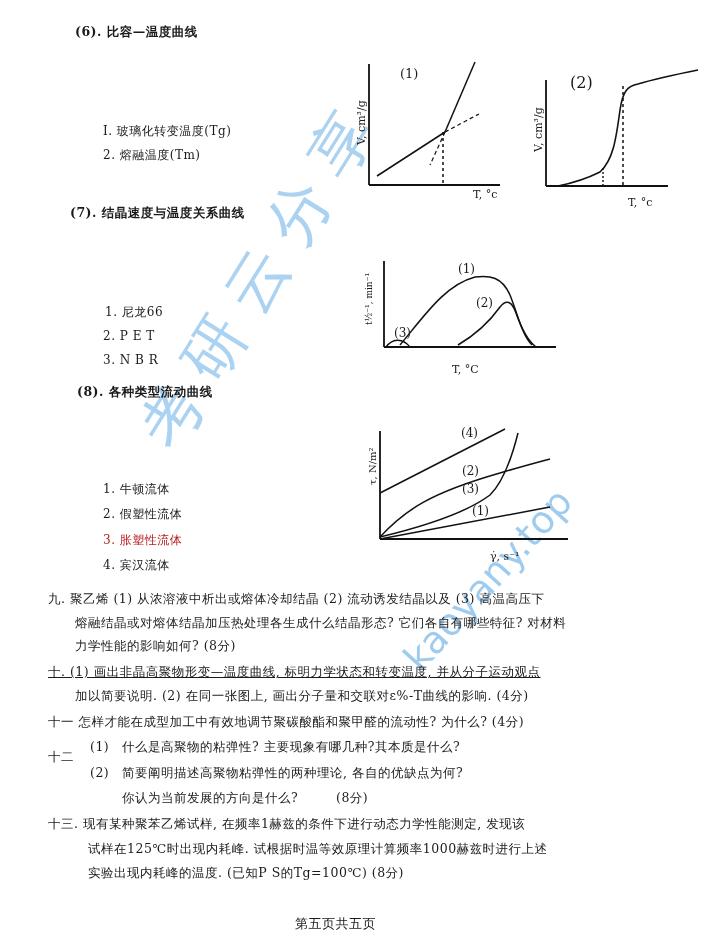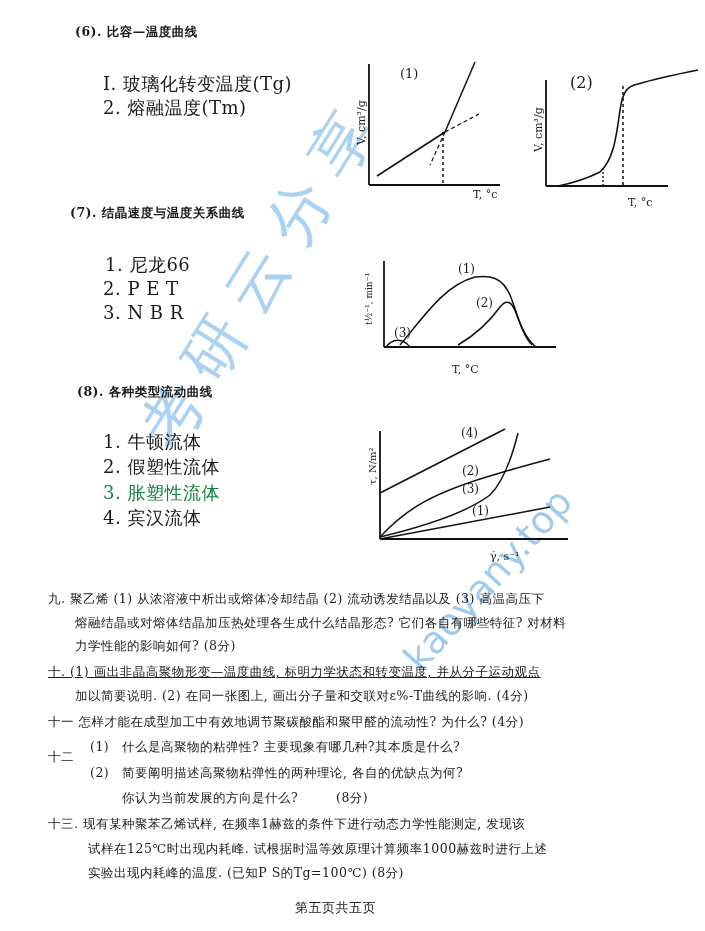--- a/index.html
+++ b/index.html
@@ -4,23 +4,23 @@
 <style>
   html, body { margin: 0; padding: 0; background: #ffffff; }
   body {
     width: 705px; height: 931px; position: relative; overflow: hidden;
     font-family: "DejaVu Serif", "Liberation Serif", serif;
     color: #1a1a1a;
   }
   .abs { position: absolute; }
   .txt { font-size: 12.5px; line-height: 15px; white-space: nowrap; letter-spacing: 0.5px; }
   .heading { font-size: 12.5px; font-weight: bold; }
-  .item { font-size: 18px; }
+  .item { font-size: 12px; margin-top: 48px; }
   .q { font-size: 12.5px; }
-  .footer { font-size: 13px; }
+  .footer { font-size: 13px; margin-top: 16px; }
   svg { position: absolute; overflow: visible; }
   svg text { font-family: "DejaVu Serif", serif; fill: #1a1a1a; }
   .wm { position: absolute; color: #8fc4ec; font-family: "DejaVu Sans", sans-serif; pointer-events: none; }
 </style>
 </head>
 <body>
 
 <div class="wm" style="left:120px; top:420px; font-size:62px; transform: rotate(-58deg); transform-origin: left top; letter-spacing:18px; opacity:0.75;">考研云分享</div>
 <div class="wm" style="left:395px; top:650px; font-size:38px; transform: rotate(-48deg); transform-origin: left top; opacity:0.85;">kaoyany.top</div>
 
@@ -66,21 +66,21 @@
   <text x="108" y="18" font-size="12">(1)</text>
   <text x="126" y="52" font-size="12">(2)</text>
   <text x="44" y="82" font-size="12">(3)</text>
   <text x="0" y="0" font-size="9" transform="translate(22,70) rotate(-90)">t½⁻¹, min⁻¹</text>
   <text x="102" y="118" font-size="11">T, °C</text>
 </svg>
 
 <div class="abs txt heading" style="left:77px; top:384px;">(8). 各种类型流动曲线</div>
 <div class="abs txt item" style="left:103px; top:434px;">1. 牛顿流体</div>
 <div class="abs txt item" style="left:103px; top:459px;">2. 假塑性流体</div>
-<div class="abs txt item" style="left:103px; top:485px; color:#15803d;">3. 胀塑性流体</div>
+<div class="abs txt item" style="left:103px; top:485px; color:#b91c1c;">3. 胀塑性流体</div>
 <div class="abs txt item" style="left:103px; top:510px;">4. 宾汉流体</div>
 
 <svg style="left:350px; top:415px;" width="240" height="150" viewBox="0 0 240 150">
   <line x1="30" y1="16" x2="30" y2="124" stroke="#111" stroke-width="1.8"></line>
   <line x1="30" y1="124" x2="218" y2="124" stroke="#111" stroke-width="1.8"></line>
 
   <line x1="30" y1="78" x2="155" y2="14" stroke="#111" stroke-width="1.5"></line>
 
   <path d="M 30 122 C 55 95, 80 78, 150 58 C 170 52, 185 48, 200 44" fill="none" stroke="#111" stroke-width="1.5"></path>
 

